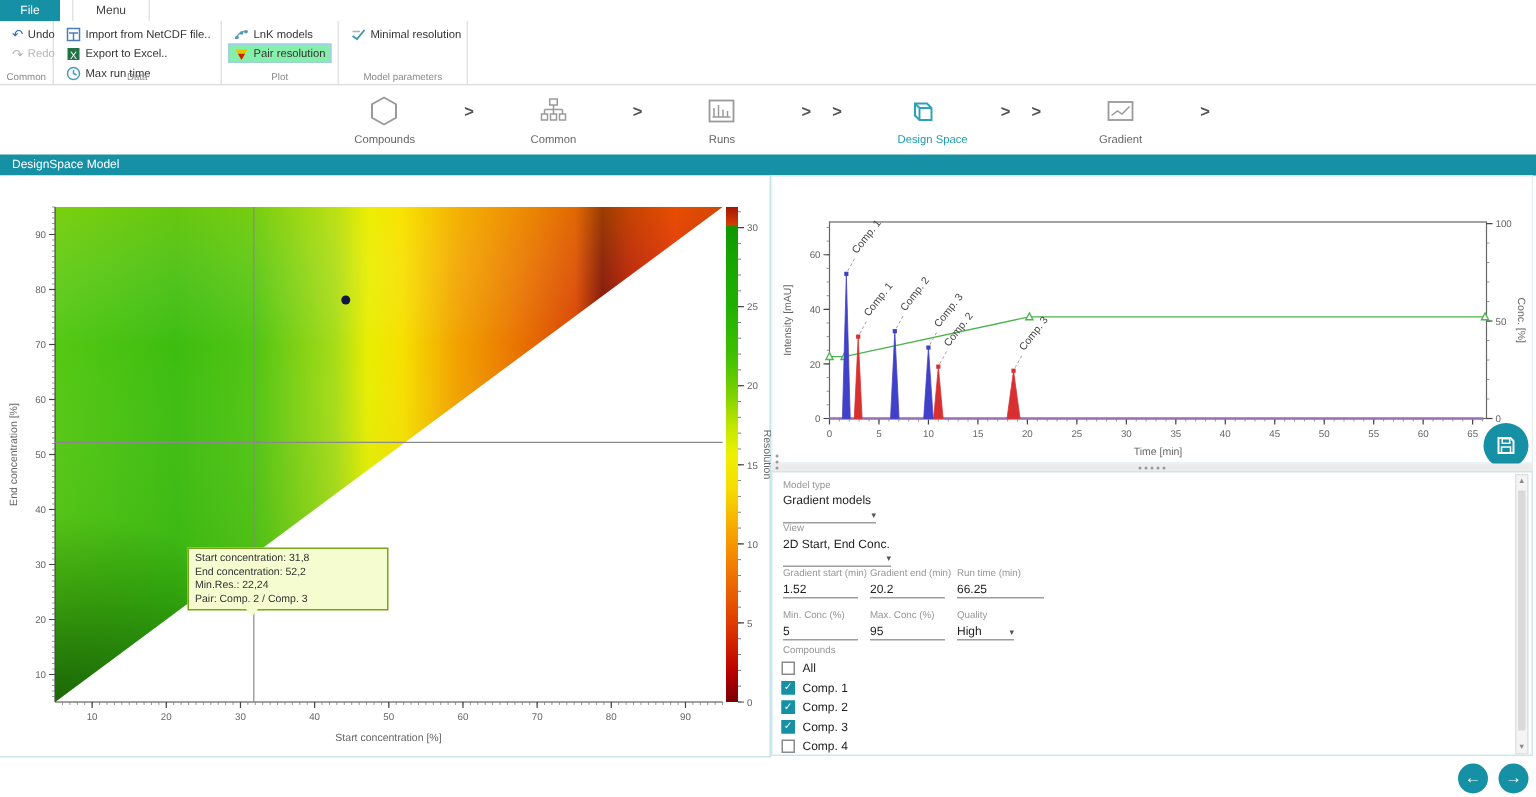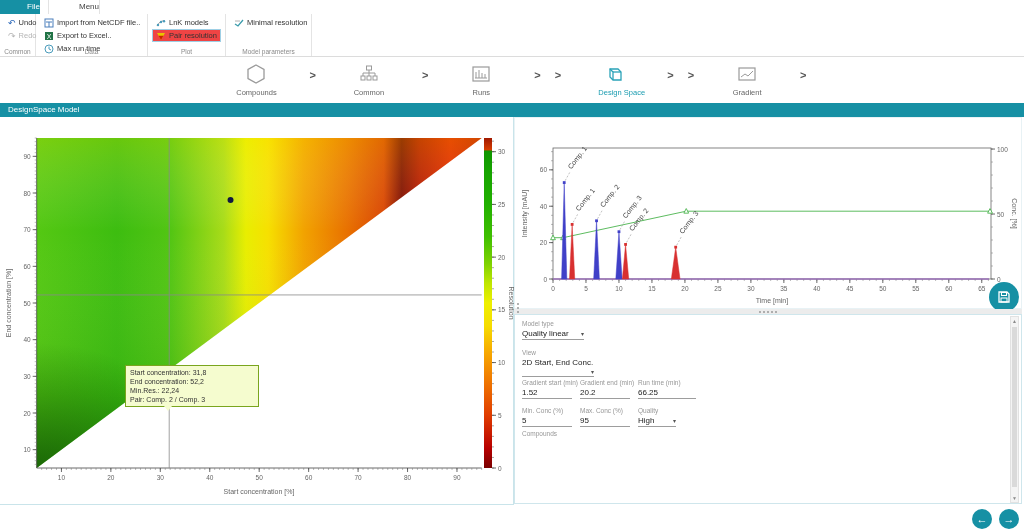--- a/index.html
+++ b/index.html
@@ -3,35 +3,35 @@
 <meta charset="utf-8">
 <style>
   * { margin:0; padding:0; box-sizing:border-box; }
   html,body { background:#fff; }
   .screen { position:relative; width:1024px; height:531px; background:#fff;
             font-family:"Liberation Sans", sans-serif; overflow:hidden; color:#333; }
 
   
   .titlebar { position:absolute; left:0; top:0; width:1024px; height:14px; background:#fff; }
   .file-tab { position:absolute; left:0; top:0; width:40px; height:14px; background:#1690a4;
-              color:#fff; font-size:8px; text-align:right; line-height:14px; }
+              color:#fff; font-size:8px; text-align:center; line-height:14px; }
   .menu-tab { position:absolute; left:48px; top:0; width:52px; height:14px; background:#fff;
-              color:#444; font-size:8px; text-align:right; line-height:14px;
+              color:#444; font-size:8px; text-align:center; line-height:14px;
               border-left:1px solid #e3e3e3; border-right:1px solid #e3e3e3; }
 
   
   .ribbon { position:absolute; left:0; top:14px; width:1024px; height:43px; background:#fff;
             border-bottom:1px solid #dcdcdc; display:flex; }
   .rgroup { position:relative; height:100%; border-right:1px solid #e4e4e4; padding:2px 4px 10px 4px; }
   .rgroup-label { position:absolute; left:0; bottom:1px; width:100%; text-align:center;
                   font-size:6.5px; color:#8a8a8a; }
   .ritem { display:flex; align-items:center; gap:3px; height:13px; padding:0 3px;
            font-size:7.5px; color:#333; white-space:nowrap; border:1px solid transparent; }
   .ritem.disabled { color:#b5b5b5; }
-  .ritem.selected { background:#ef4444; border:1px solid #9ecfe5; }
+  .ritem.selected { background:#86efac; border:1px solid #9ecfe5; }
   .ricon { width:10px; height:10px; display:inline-flex; align-items:center; justify-content:center;
            font-size:9px; line-height:10px; }
 
   
   .navbar { position:absolute; left:0; top:57px; width:1024px; height:46px; background:#fff;
             display:flex; align-items:flex-start; justify-content:center; gap:14px; padding-top:5px; }
   .nav-item { display:flex; flex-direction:column; align-items:center; width:78px; }
   .nav-item .nicon { height:24px; display:flex; align-items:center; justify-content:center; }
   .nav-item .nlabel { font-size:7.5px; color:#666; margin-top:2px; white-space:nowrap; }
   .nav-item.active .nlabel { color:#1a9cb0; font-weight:normal;margin-left:15px; }
@@ -781,40 +781,62 @@
       <i></i>
       <i></i>
       <i></i>
       <i></i>
       <i></i>
     </div>
 
   <div class="form-panel"></div>
 
   <div class="fld-label" style="left:522px; top:320px">Model type</div>
-  <div class="fld-value" style="left:522px; top:329px; width:62px"><span>Quality linear</span><span class="dd">▾</span></div>
+  <div class="fld-value" style="left:522px; top:329px; width:62px"><span>Gradient models</span><span class="dd">▾</span></div>
 
   <div class="fld-label" style="left:522px; top:349px">View</div>
   <div class="fld-value" style="left:522px; top:358px; width:72px"><span>2D Start, End Conc.</span><span class="dd">▾</span></div>
 
   <div class="fld-label" style="left:522px; top:379px">Gradient start (min)</div>
   <div class="fld-value" style="left:522px; top:388px; width:50px">1.52</div>
   <div class="fld-label" style="left:580px; top:379px">Gradient end (min)</div>
   <div class="fld-value" style="left:580px; top:388px; width:50px">20.2</div>
   <div class="fld-label" style="left:638px; top:379px">Run time (min)</div>
   <div class="fld-value" style="left:638px; top:388px; width:58px">66.25</div>
 
   <div class="fld-label" style="left:522px; top:407px">Min. Conc (%)</div>
   <div class="fld-value" style="left:522px; top:416px; width:50px">5</div>
   <div class="fld-label" style="left:580px; top:407px">Max. Conc (%)</div>
   <div class="fld-value" style="left:580px; top:416px; width:50px">95</div>
   <div class="fld-label" style="left:638px; top:407px">Quality</div>
   <div class="fld-value" style="left:638px; top:416px; width:38px"><span>High</span><span class="dd">▾</span></div>
 
   <div class="fld-label" style="left:522px; top:430px">Compounds</div>
+  <div id="compound-list">
+      <div class="chk-row">
+        <span class="chk-box"></span>
+        <span class="chk-label">All</span>
+      </div>
+      <div class="chk-row">
+        <span class="chk-box checked">✓</span>
+        <span class="chk-label">Comp. 1</span>
+      </div>
+      <div class="chk-row">
+        <span class="chk-box checked">✓</span>
+        <span class="chk-label">Comp. 2</span>
+      </div>
+      <div class="chk-row">
+        <span class="chk-box checked">✓</span>
+        <span class="chk-label">Comp. 3</span>
+      </div>
+      <div class="chk-row">
+        <span class="chk-box"></span>
+        <span class="chk-label">Comp. 4</span>
+      </div>
+    </div>
 
   <div class="scrollbar">
     <div class="sb-arrow" style="top:1px">▲</div>
     <div class="sb-thumb"></div>
     <div class="sb-arrow" style="bottom:1px">▼</div>
   </div>
 
   <div class="round-btn prev-btn">
       <span>←</span>
     </div>

